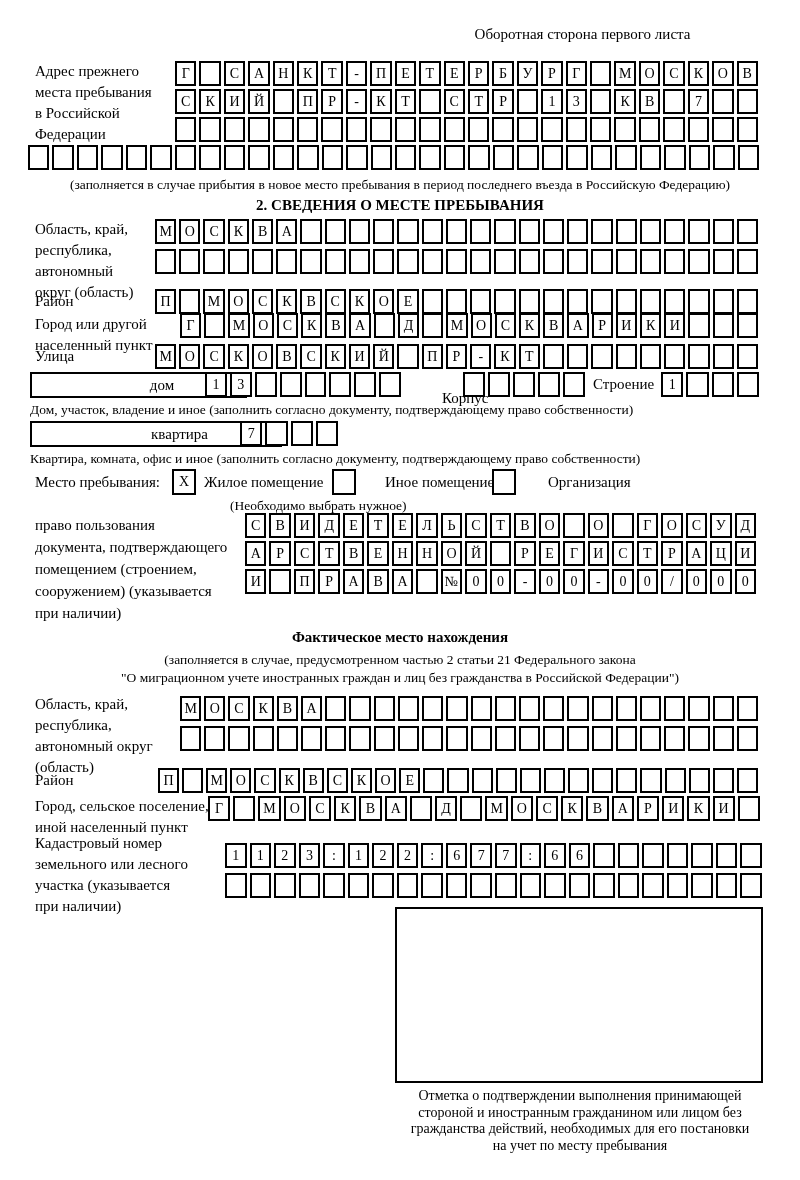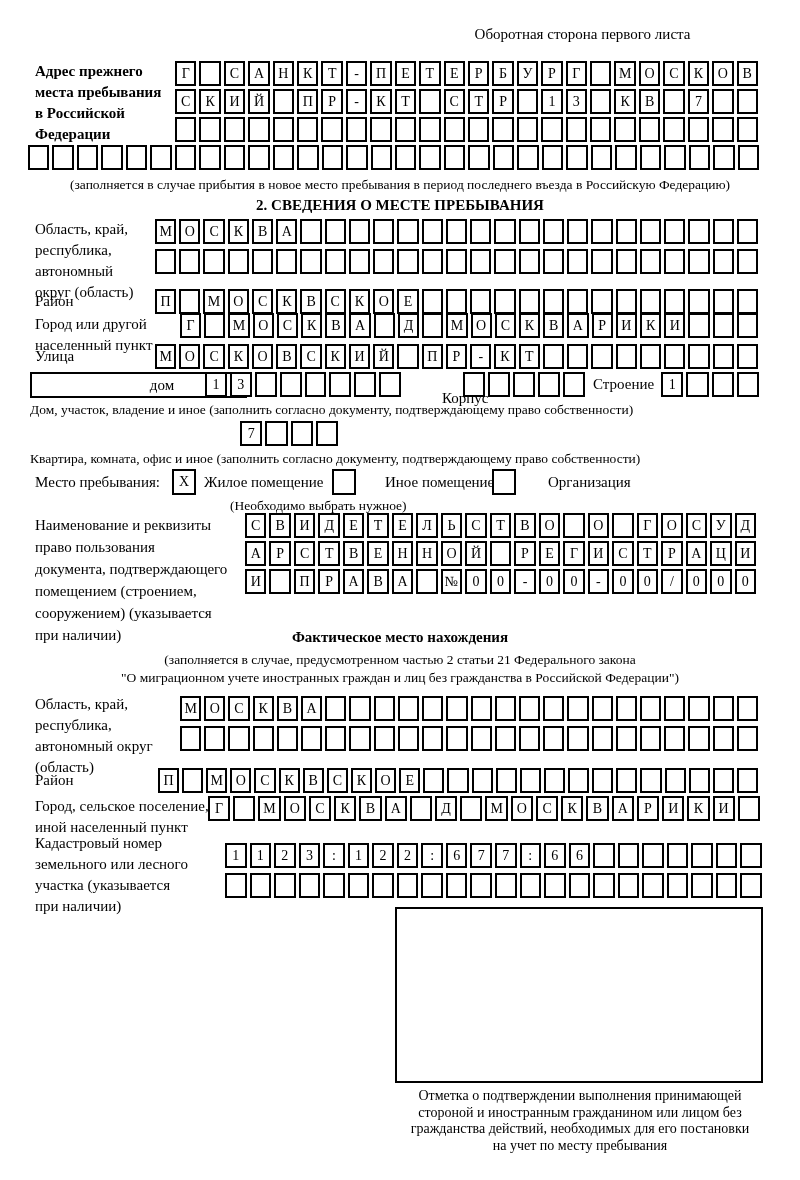--- a/index.html
+++ b/index.html
@@ -29,21 +29,21 @@
   }
   .stampbox { position:absolute; border:2px solid #000; background:#fff; }
 </style>
 </head>
 <body>
 
 <div class="page">
 
   <div class="txt right" style="left:400px; top:24px; width:365px;">Оборотная сторона первого листа</div>
 
-  <div class="txt" style="left:35px; top:61px;font-weight:bold;">
+  <div class="txt" style="left:35px; top:61px;">
     <div>Адрес прежнего</div>
     <div>места пребывания</div>
     <div>в Российской</div>
     <div>Федерации</div>
   </div>
   <div class="cellrow" style="left: 175px; top: 61px; width: 583px; grid-template-columns: repeat(24, 1fr);">
       <div class="cell">Г</div>
       <div class="cell"></div>
       <div class="cell">С</div>
       <div class="cell">А</div>
@@ -327,39 +327,39 @@
     </div>
   <div class="txt" style="left:593px; top:374px;">Строение</div>
   <div class="cellrow" style="left: 661px; top: 372px; width: 98px; grid-template-columns: repeat(4, 1fr);">
       <div class="cell">1</div>
       <div class="cell"></div>
       <div class="cell"></div>
       <div class="cell"></div>
     </div>
   <div class="txt small" style="left:30px; top:401px;">Дом, участок, владение и иное (заполнить согласно документу, подтверждающему право собственности)</div>
 
+  <div class="widebox" style="left:30px; top:421px; width:201px;">квартира</div>
   <div class="cellrow" style="left: 240px; top: 421px; width: 98px; grid-template-columns: repeat(4, 1fr);">
       <div class="cell">7</div>
       <div class="cell"></div>
       <div class="cell"></div>
       <div class="cell"></div>
     </div>
   <div class="txt small" style="left:30px; top:450px;">Квартира, комната, офис и иное (заполнить согласно документу, подтверждающему право собственности)</div>
 
   <div class="txt" style="left:35px; top:472px;">Место пребывания:</div>
   <div class="checkbox" style="left:172px; top:469px;">X</div>
   <div class="txt" style="left:204px; top:472px;">Жилое помещение</div>
   <div class="checkbox" style="left:332px; top:469px;"></div>
   <div class="txt" style="left:364px; top:472px;margin-left:21px;">Иное помещение</div>
   <div class="checkbox" style="left:492px; top:469px;"></div>
   <div class="txt" style="left:548px; top:472px;">Организация</div>
   <div class="txt small" style="left:230px; top:497px;">(Необходимо выбрать нужное)</div>
 
   <div class="txt" style="left:35px; top:514px; line-height:22px;">
-    <div>Наименование и реквизиты</div>
     <div>право пользования</div>
     <div>документа, подтверждающего</div>
     <div>помещением (строением,</div>
     <div>сооружением) (указывается</div>
     <div>при наличии)</div>
   </div>
   <div class="cellrow" style="left: 245px; top: 513px; width: 511px; grid-template-columns: repeat(21, 1fr);">
       <div class="cell">С</div>
       <div class="cell">В</div>
       <div class="cell">И</div>

